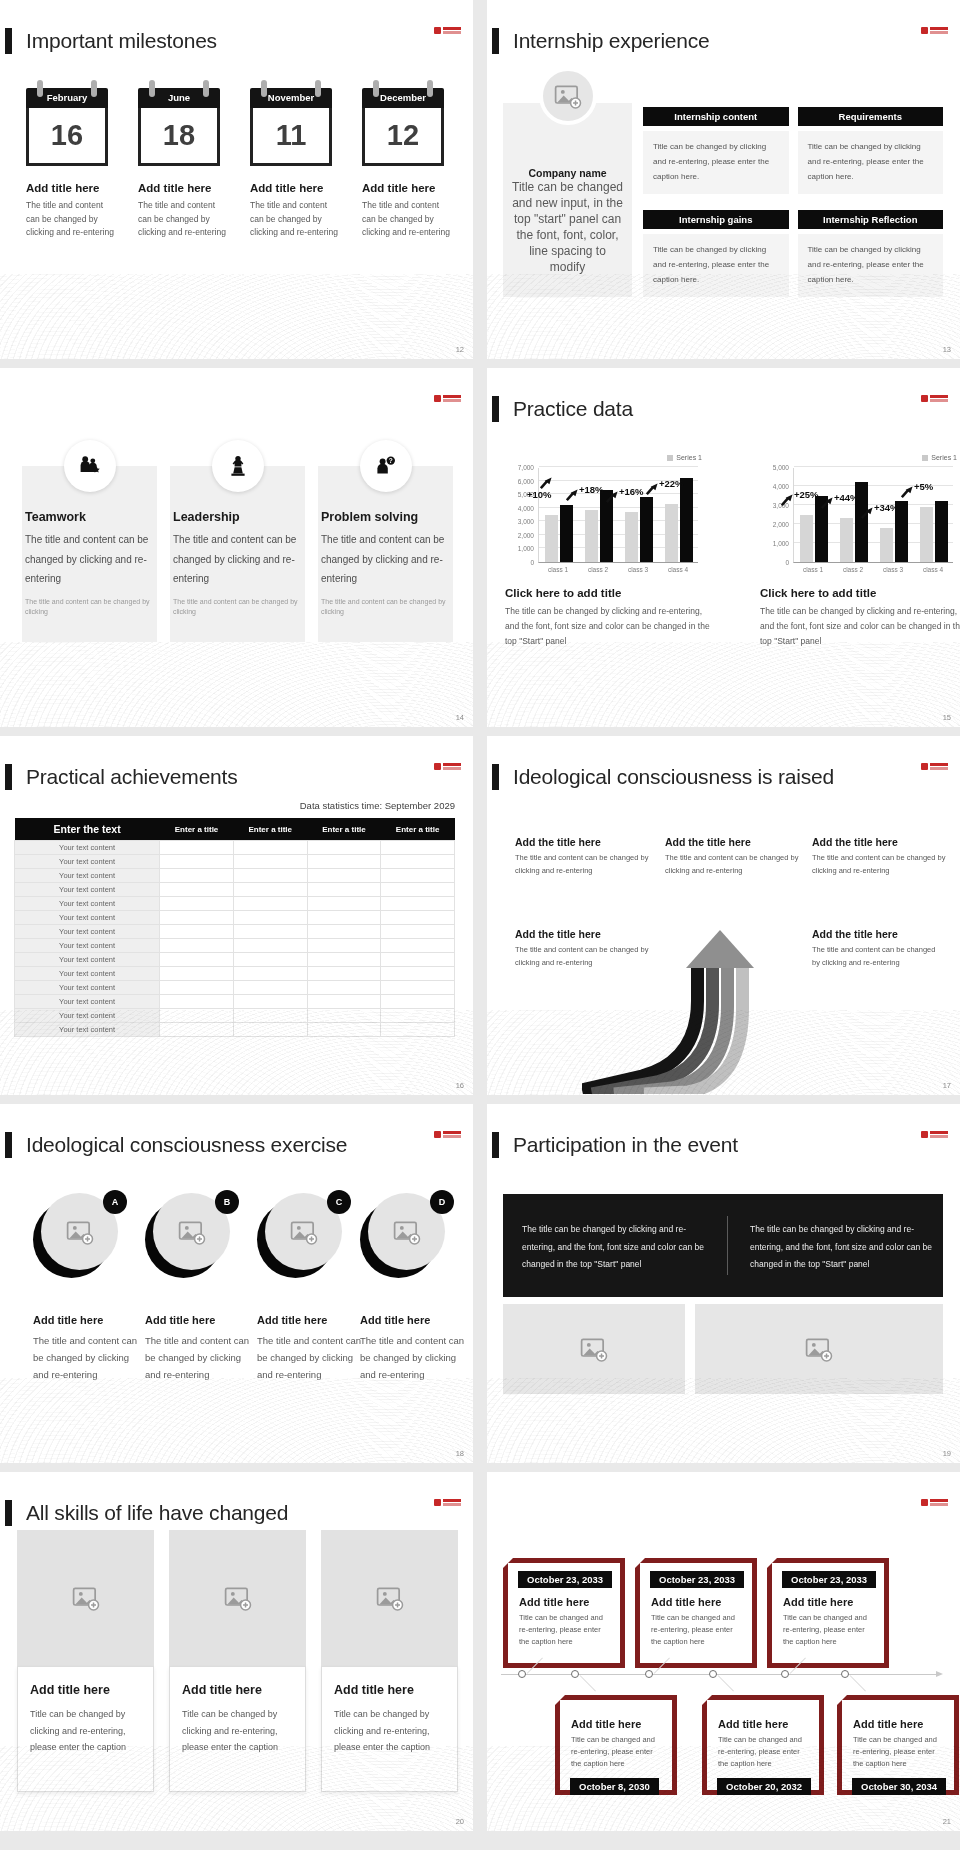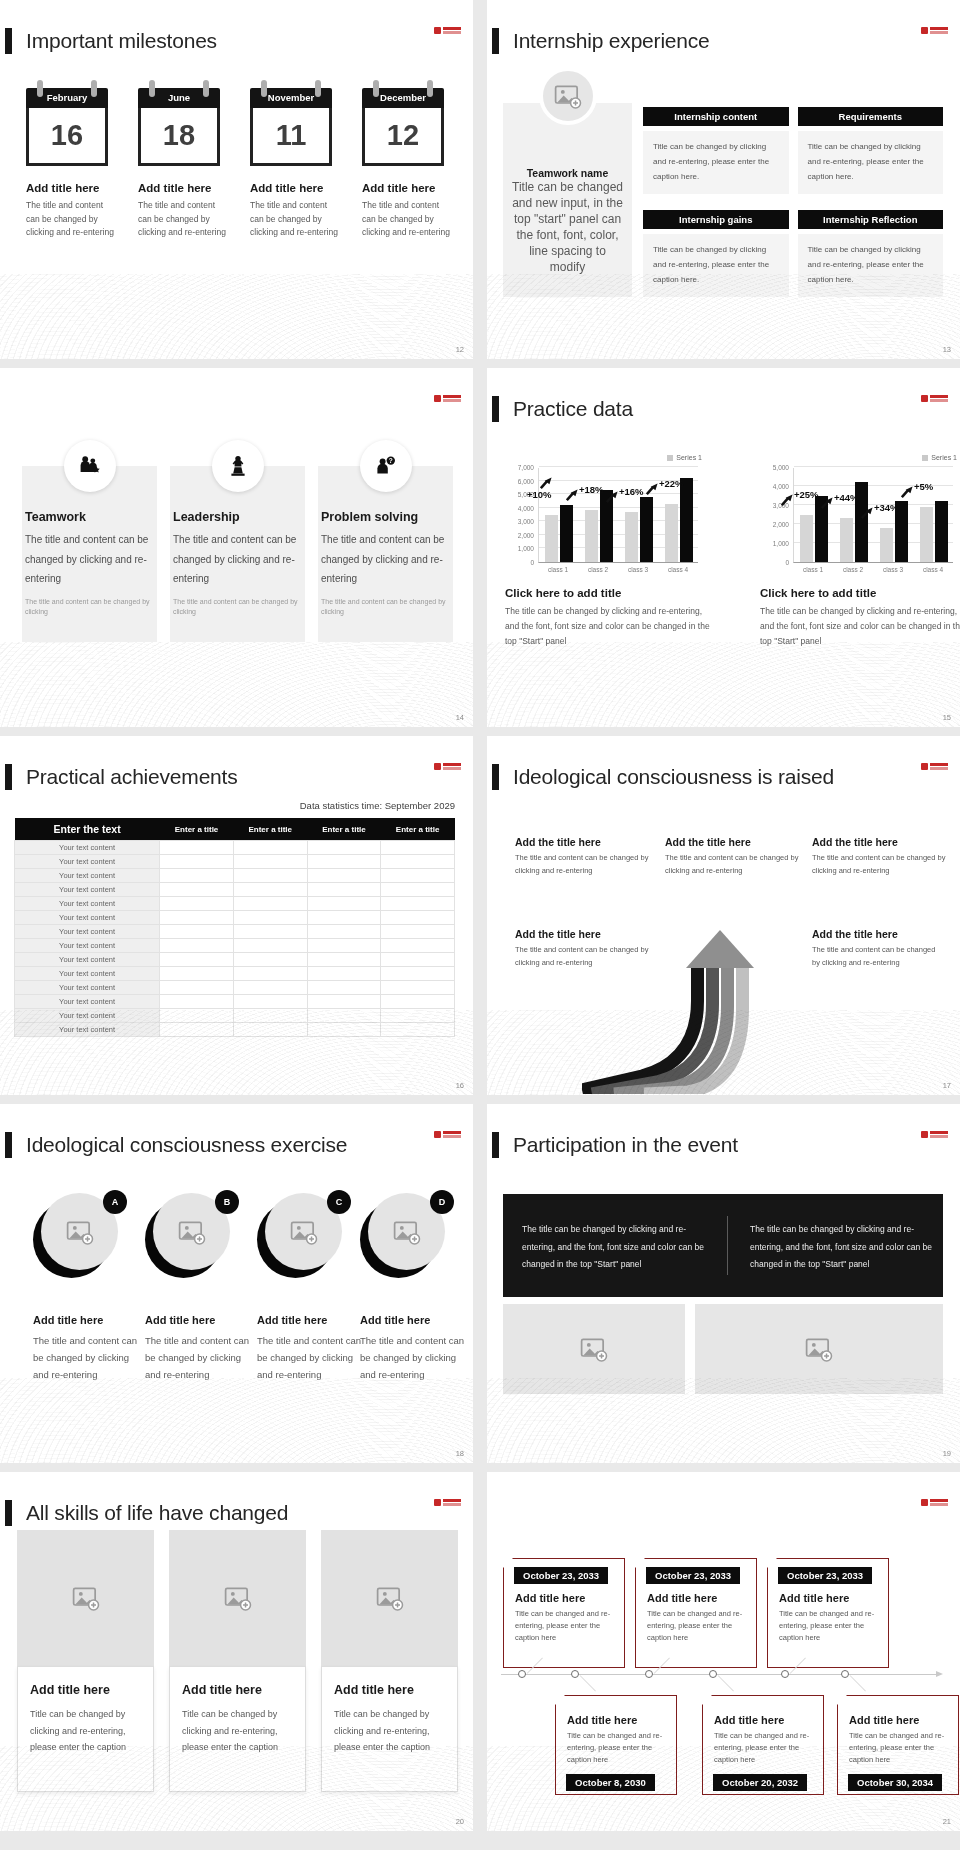--- a/index.html
+++ b/index.html
@@ -101,21 +101,21 @@
   .ph-a{width:182px;background:#e6e6e6;display:flex;align-items:center;justify-content:center}
   .ph-b{width:248px;background:#e6e6e6;display:flex;align-items:center;justify-content:center}
   
   .s8 .a-cards{position:absolute;top:58px;left:17px;display:flex;gap:15px}
   .a-card{width:137px}
   .a-img{height:136px;background:#e2e2e2;display:flex;align-items:center;justify-content:center}
   .a-box{border:1px solid #ddd;box-shadow:0 2px 4px rgba(0,0,0,.07);padding:16px 12px;height:126px;background:#fff}
   .a-box h3{font-size:12.5px;margin-bottom:9px}
   .a-box p{font-size:9px;line-height:16.5px;color:#595959}
   
-  .t-card{position:absolute;width:122px;background:#fff;border:1px solid #7f1d1d;
+  .t-card{position:absolute;width:122px;background:#fff;border:5px solid #7f1d1d;
           clip-path:polygon(10px 0,100% 0,100% 100%,0 100%,0 10px)}
   .t-host-top .t-card{top:86px;height:110px;padding-top:6px}
   .t-host-top .t-card:nth-of-type(1){left:16px}.t-host-top .t-card:nth-of-type(2){left:148px}.t-host-top .t-card:nth-of-type(3){left:280px}
   .t-host-bot .t-card{top:223px;height:100px;padding-top:10px}
   .t-host-bot .t-card:nth-of-type(1){left:68px}.t-host-bot .t-card:nth-of-type(2){left:215px}.t-host-bot .t-card:nth-of-type(3){left:350px}
   .t-chip{display:inline-block;background:#0c0c0c;color:#fff;font-weight:bold;font-size:9.5px;padding:3px 9px;margin-left:10px}
   .t-card h3{font-size:11px;margin:8px 0 4px 11px}
   .t-card p{font-size:7.5px;line-height:12px;color:#595959;margin:0 8px 6px 11px}
   .timeline{position:absolute;left:14px;top:202px;width:436px;height:1px;background:#c9c9c9}
   .tl-arrow{position:absolute;right:-6px;top:-3px;width:0;height:0;border-left:7px solid #c9c9c9;border-top:3.5px solid transparent;border-bottom:3.5px solid transparent}
@@ -199,21 +199,21 @@
     <div class="company">
       <span class="ph-circle img-ph">
   <svg viewBox="0 0 26 24" width="28" height="26">
     <rect x="1.5" y="3" width="20" height="15.5" rx="1.5" fill="none" stroke="#9b9b9b" stroke-width="1.6"></rect>
     <circle cx="8.2" cy="8.2" r="1.8" fill="#9b9b9b"></circle>
     <path d="M3.5 17.5 L9 11.5 L13.8 16.3 L16.2 13.8 L21 18 L3.5 18 Z" fill="#9b9b9b"></path>
     <circle cx="20" cy="18.5" r="4.6" fill="#fff" stroke="#9b9b9b" stroke-width="1.4"></circle>
     <path d="M20 16.2 L20 20.8 M17.7 18.5 L22.3 18.5" stroke="#9b9b9b" stroke-width="1.4"></path>
   </svg>
 </span>
-      <h3>Teamwork name</h3>
+      <h3>Company name</h3>
       <p>Title can be changed and new input, in the top "start" panel can the font, font, color, line spacing to modify</p>
     </div>
     <div class="grid4">
 
         <div class="i-cell">
           <div class="i-head">Internship content</div>
           <div class="i-body">Title can be changed by clicking and re-entering, please enter the caption here.</div>
         </div>
 
         <div class="i-cell">

